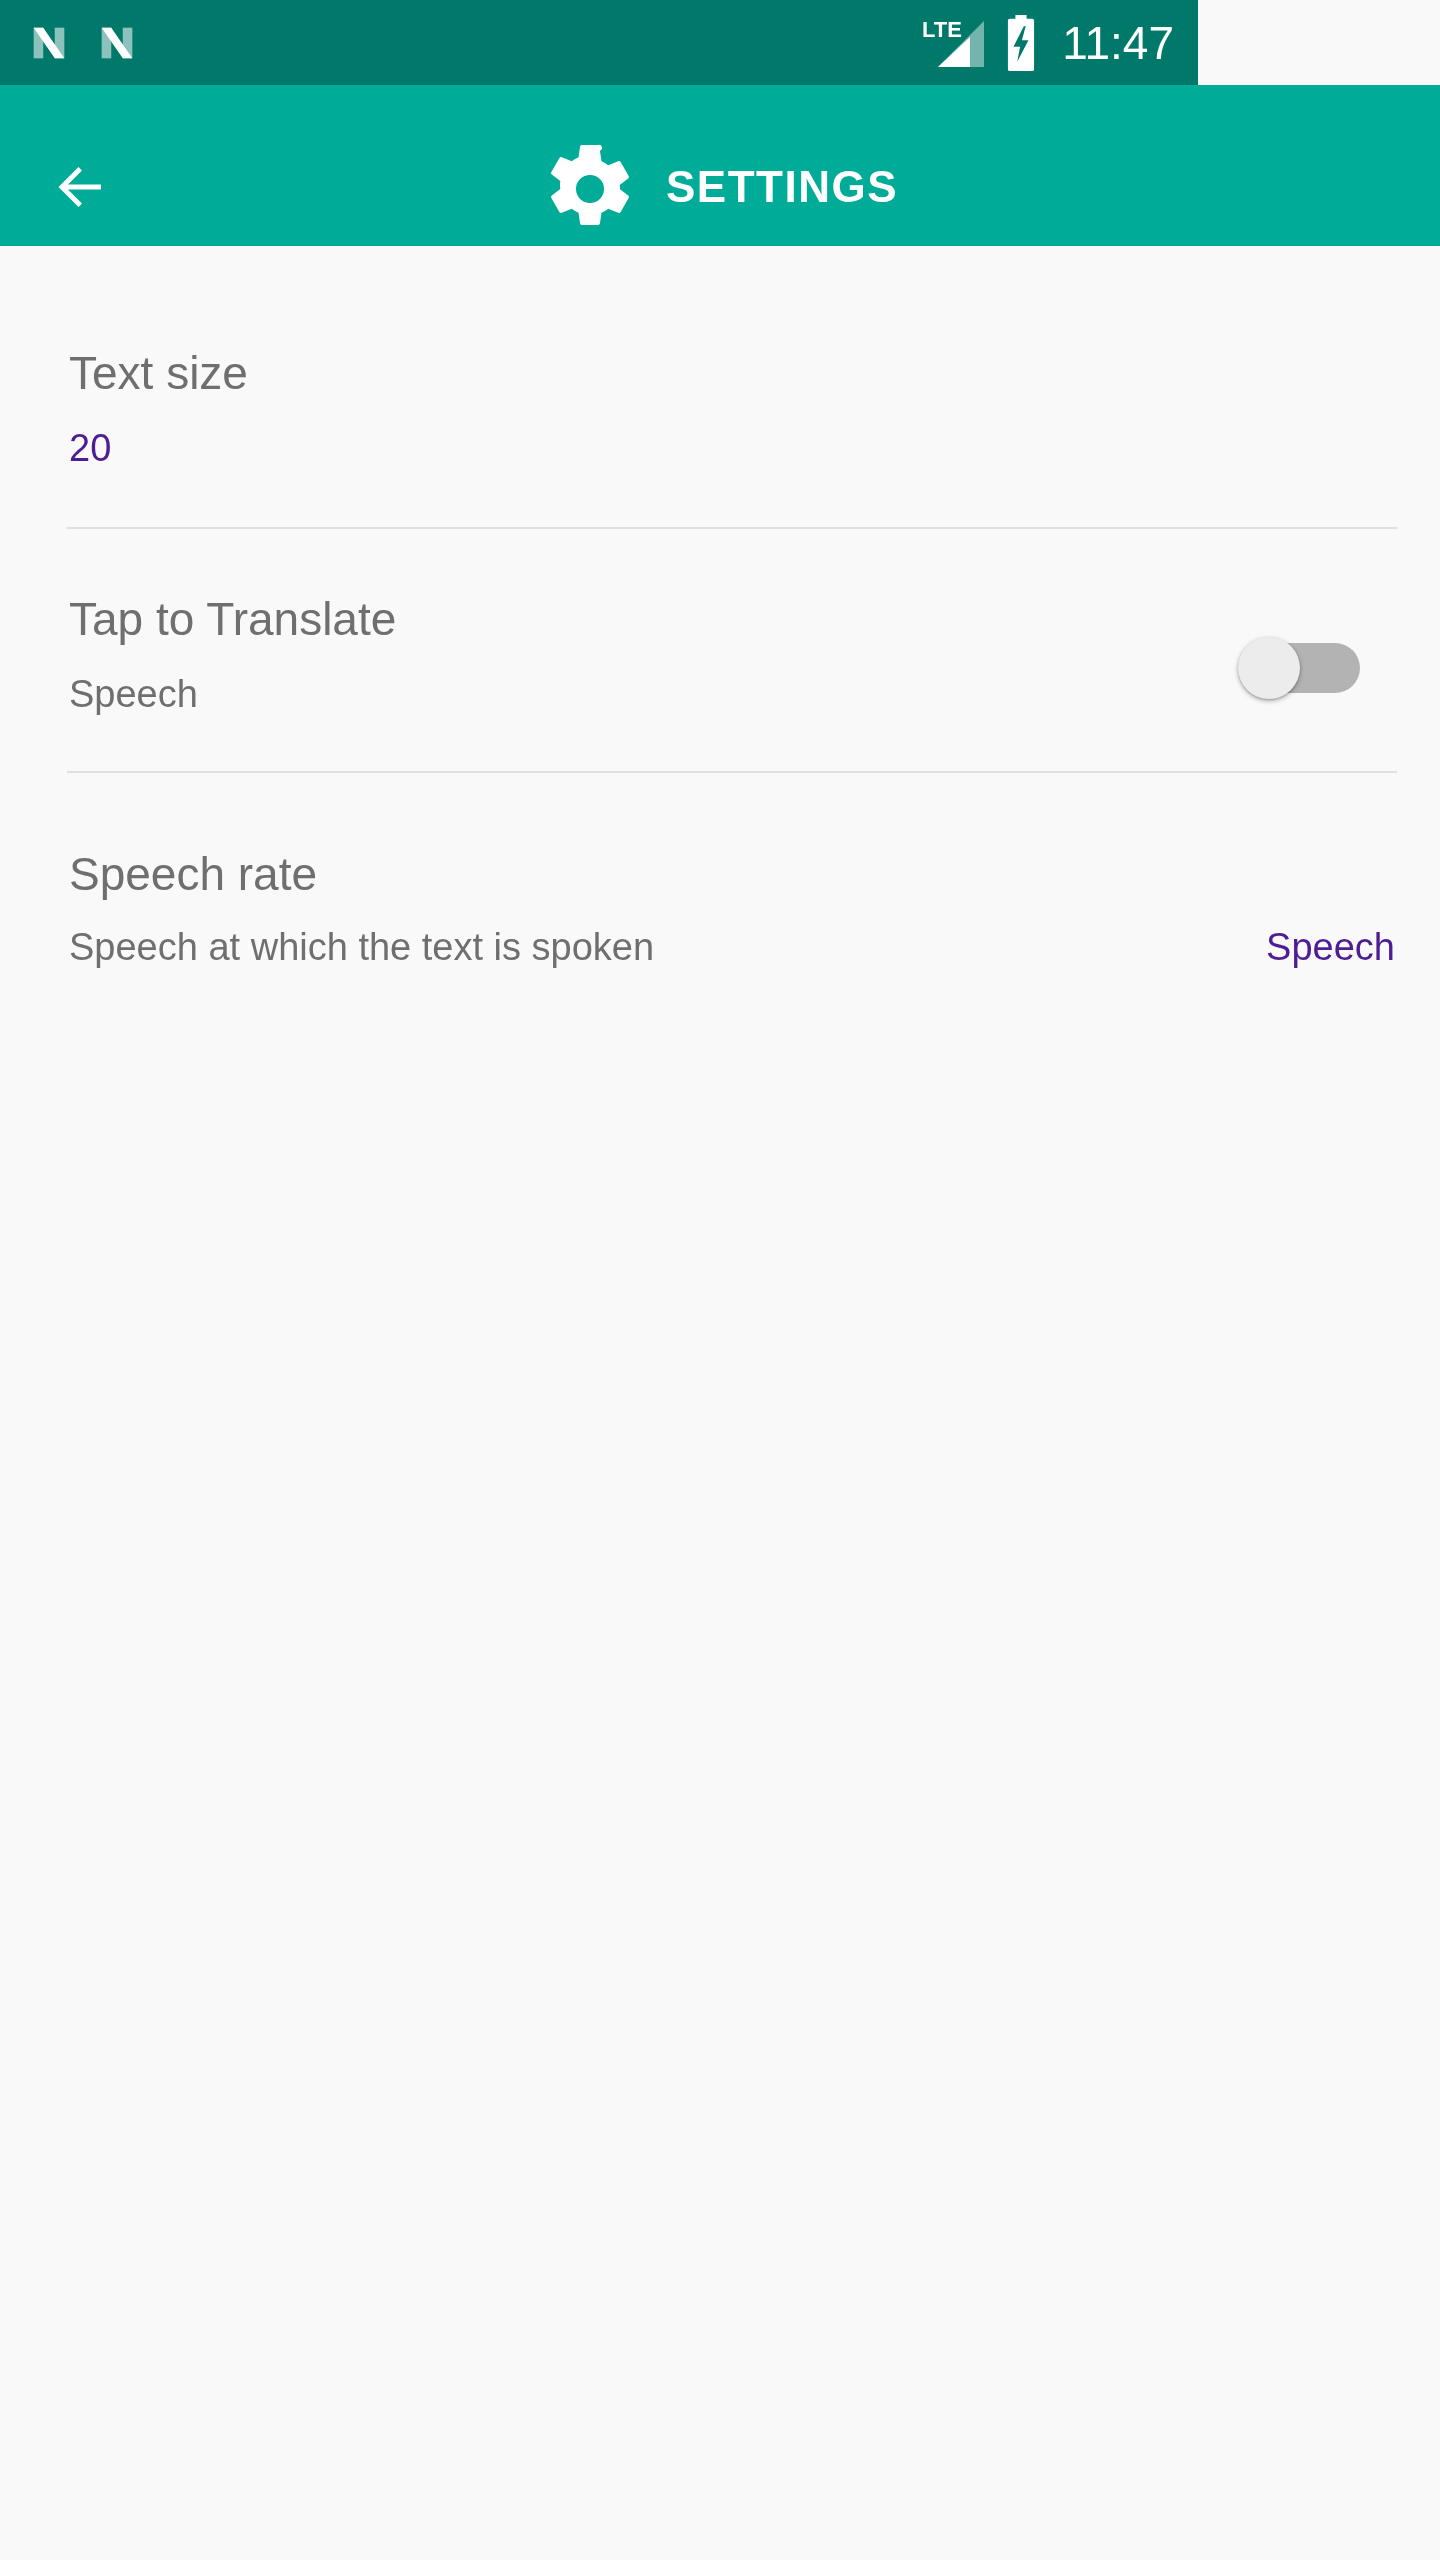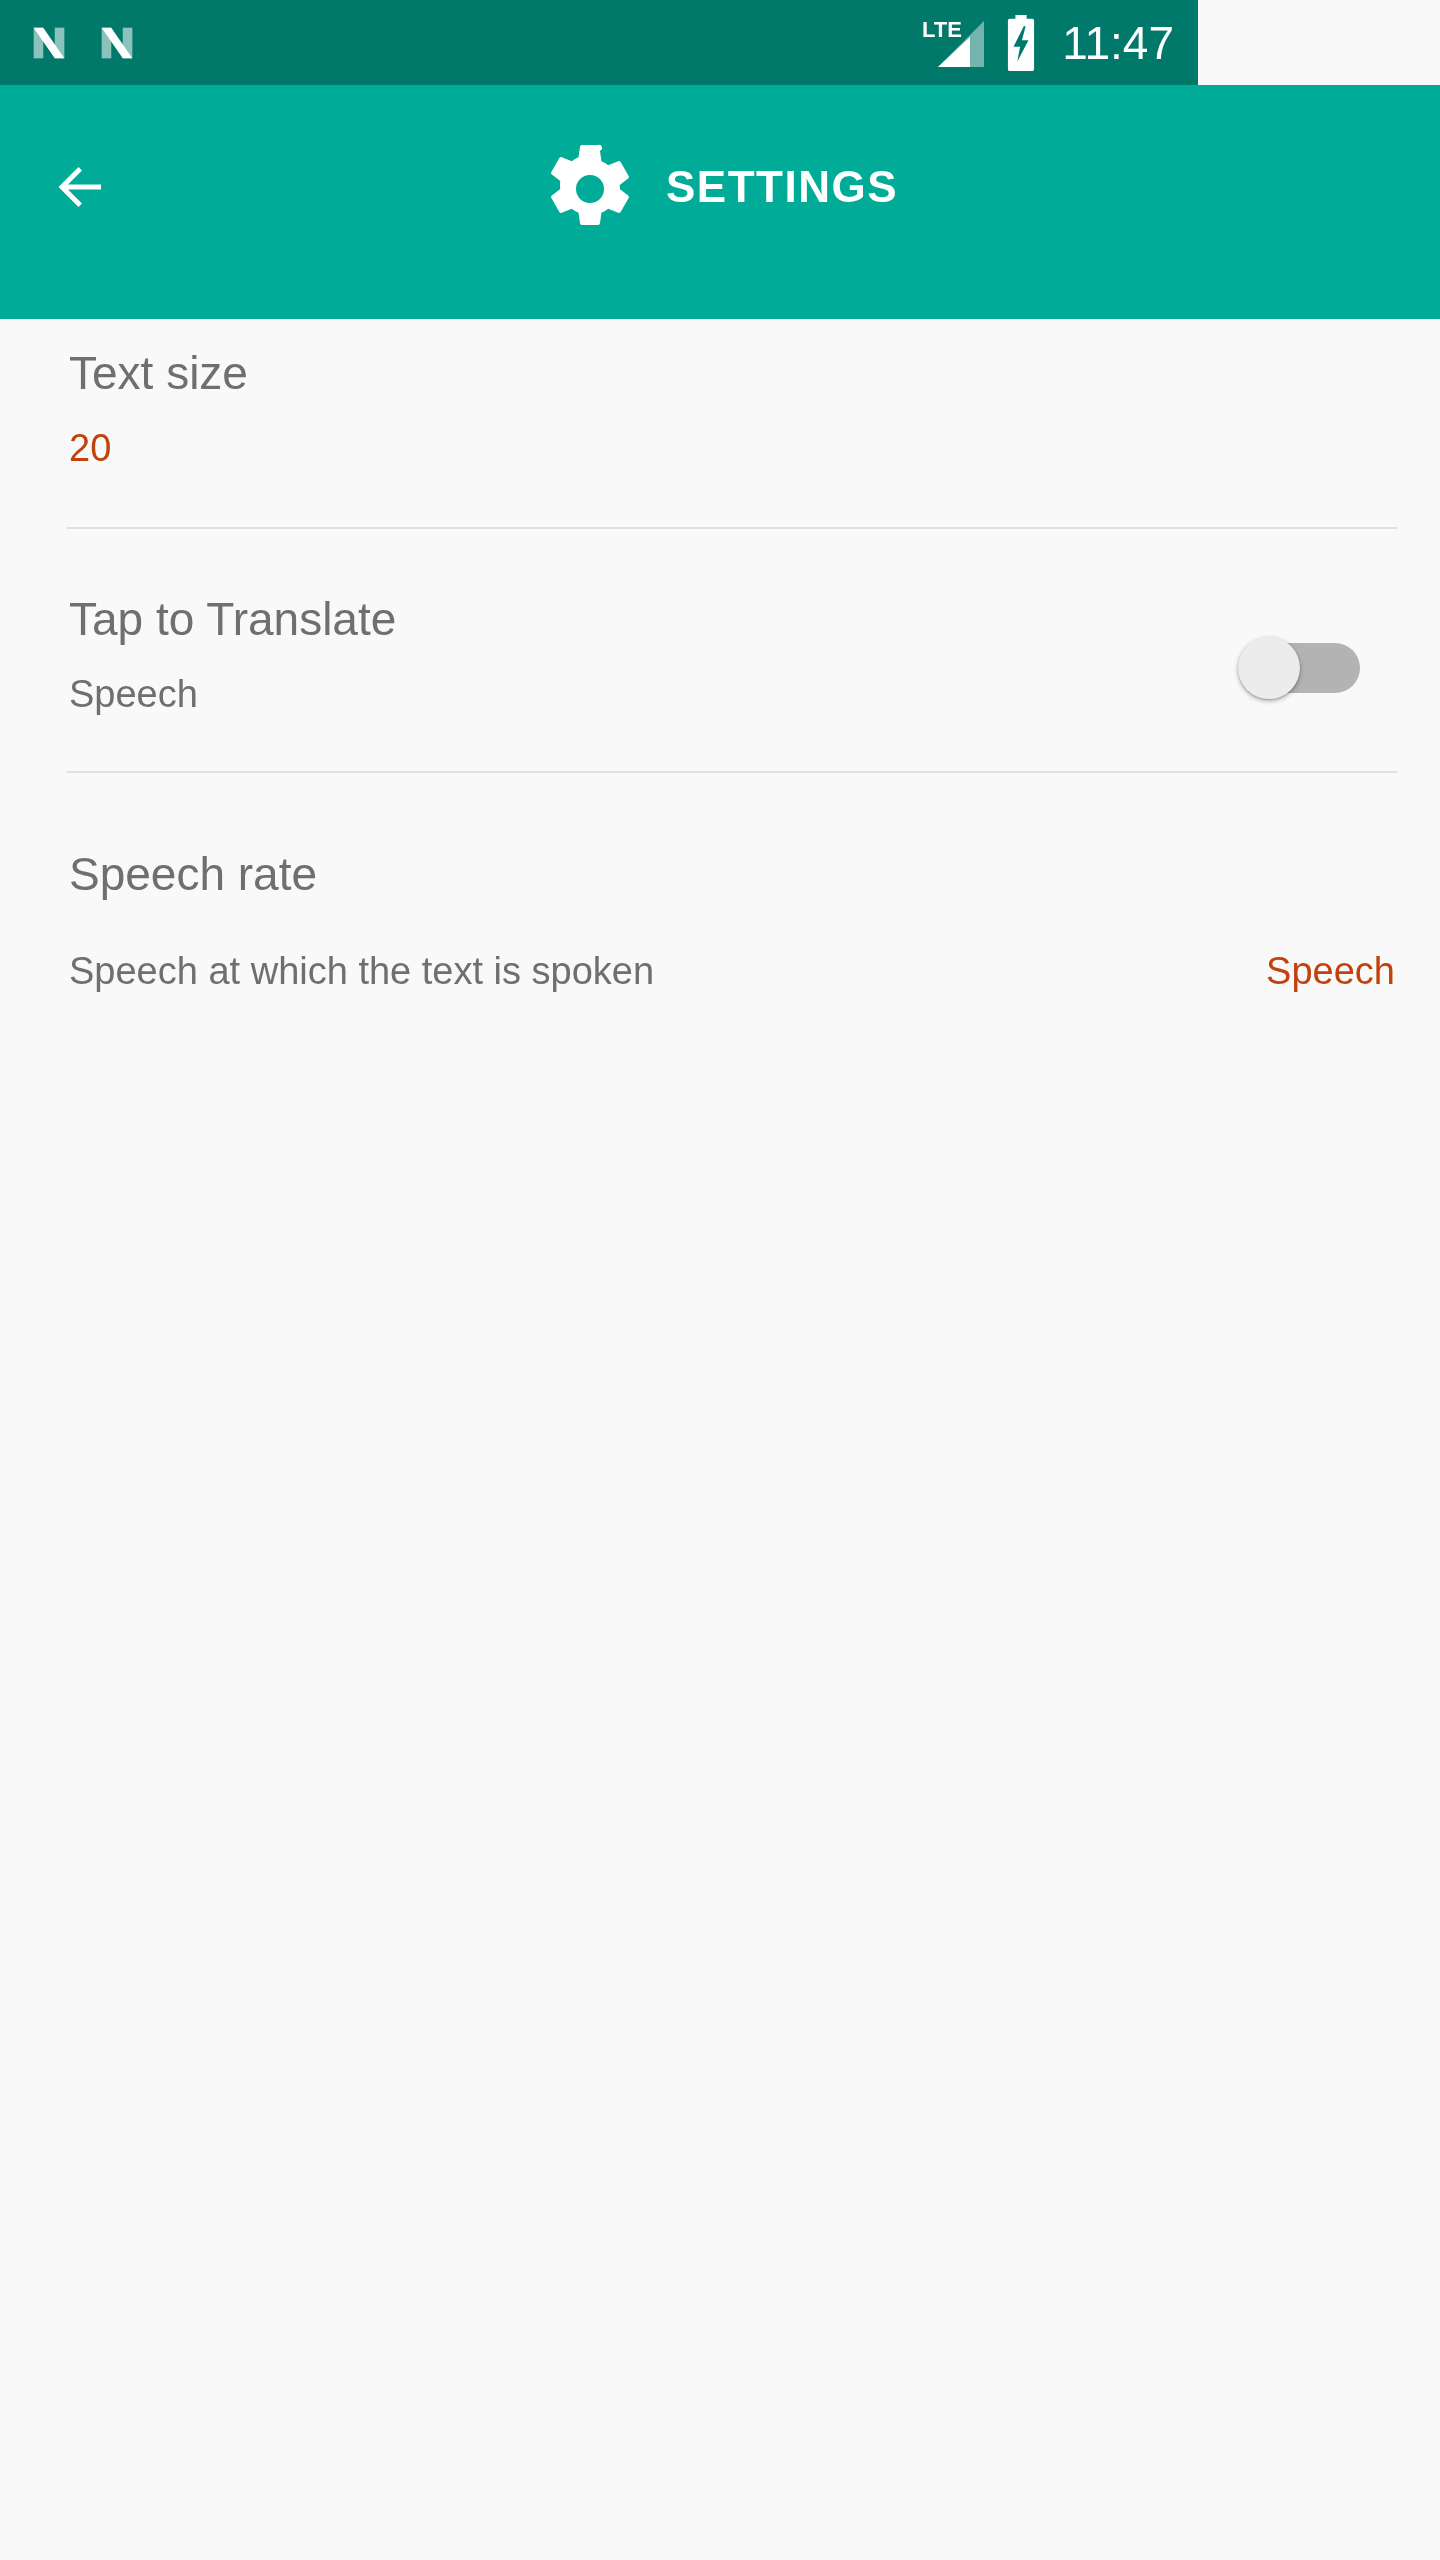--- a/index.html
+++ b/index.html
@@ -62,21 +62,21 @@
     letter-spacing: 0px;
     line-height: 1;
     font-family: "Liberation Sans", sans-serif;
   }
 
   
   .toolbar {
     position: absolute;
     top: 85px; left: 0;
     width: 1440px;
-    height: 234px;
+    height: 161px;
     background: #00ab97;
   }
   .back-button {
     position: absolute;
     left: 36px;
     top: 62px;
     width: 90px;
     height: 80px;
     display: flex;
     align-items: center;
@@ -131,25 +131,24 @@
     line-height: 1;
     font-weight: normal;
   }
   .pref-summary {
     color: #6f6f6f;
     font-size: 38px;
     line-height: 1;
     font-weight: normal;
   }
   .pref-value-teal {
-    color: #c2410c;
+    color: #4c1d95;
     font-size: 38px;
     line-height: 1;
     font-weight: normal;
-    margin-top: 24px;
   }
   .divider {
     height: 2px;
     background: #e0e0e0;
     margin: 0 55px;
   }
 
   
   .row-textsize { padding-top: 62px; padding-bottom: 60px; }
   .row-textsize .pref-title { margin-bottom: 33px; }

